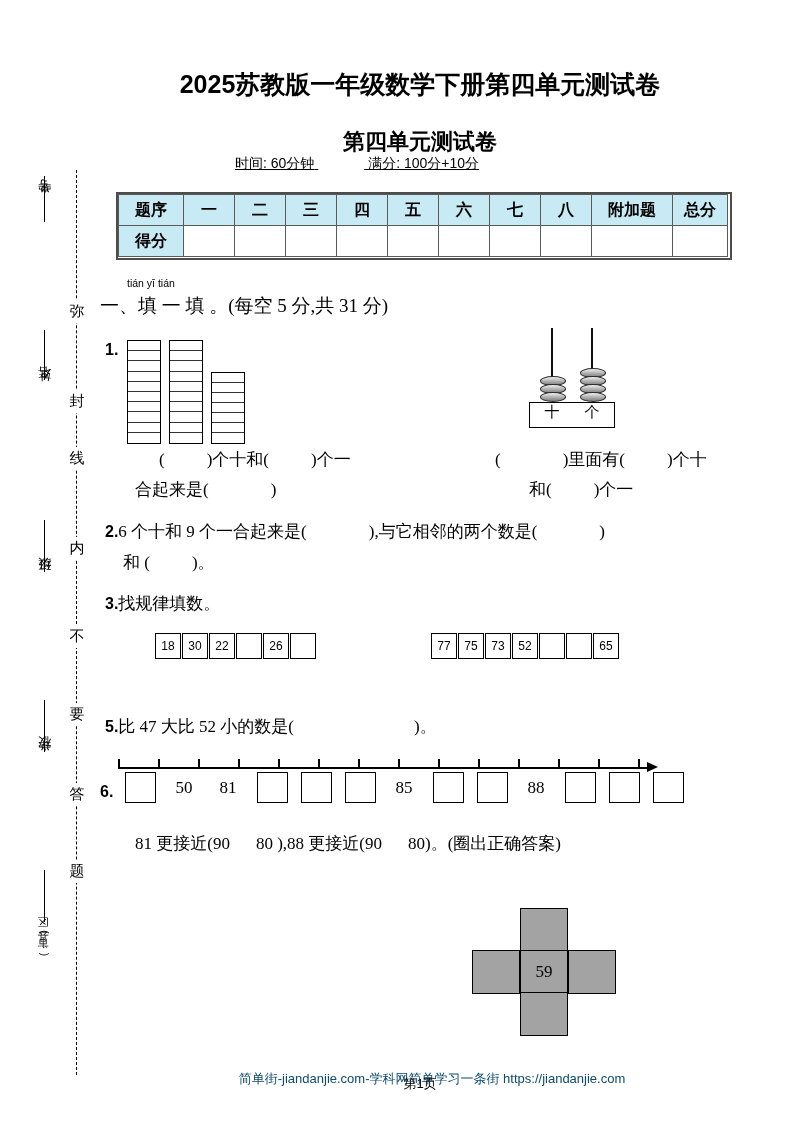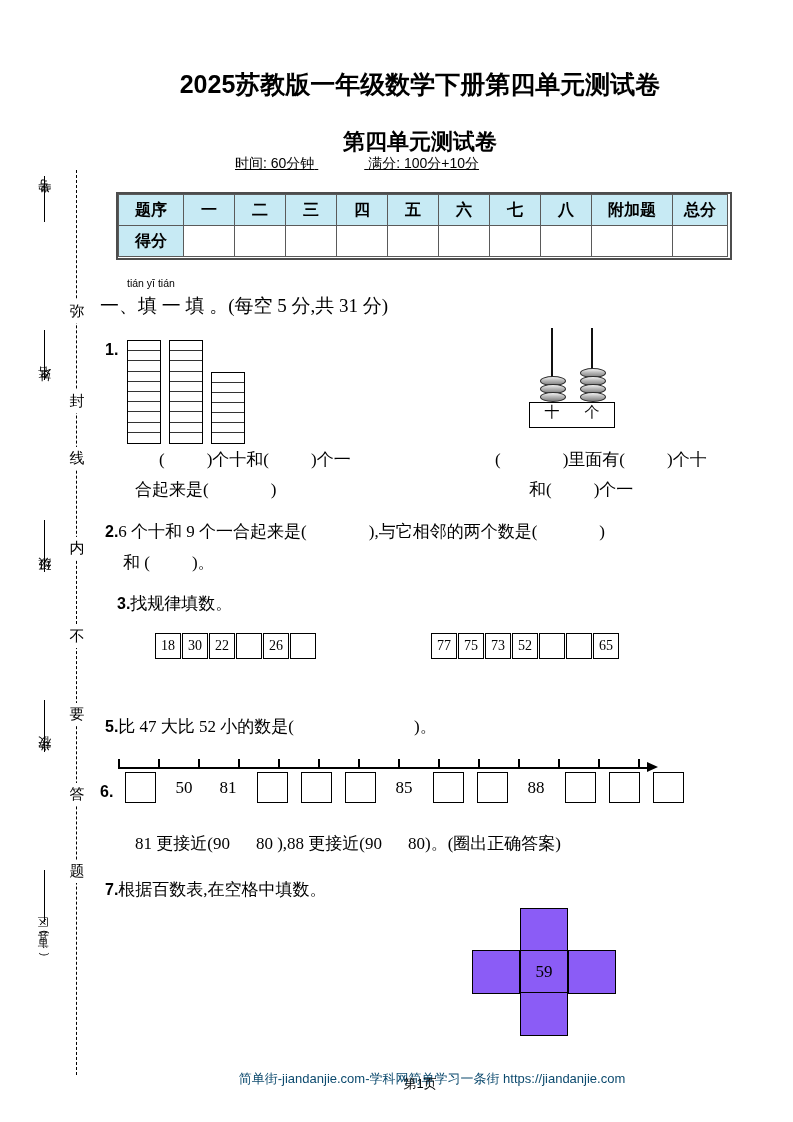--- a/index.html
+++ b/index.html
@@ -188,22 +188,22 @@
   
   .boxrow { position:absolute; display:flex; }
   .nbox {
     width: 26px; height: 26px;
     border: 1.4px solid #000;
     box-sizing: border-box;
     margin-right: 1px;
     display: flex;
     align-items: center;
     justify-content: center;
-    font-size: 14px;
-    font-family: Liberation Serif, serif;
+    font-size: 12px;
+    font-family: Liberation Sans, sans-serif;
     background: #fff;
   }
 
   
   .numline { position:absolute; left:13px; top:757px; width:545px; height:14px; }
   .numline .axis { position:absolute; left:0; top:10px; width:530px; height:1.8px; background:#000; }
   .numline .arrow {
     position:absolute; left:529px; top:5.2px;
     width:0;height:0;border-left:11px solid #000;
     border-top:5.5px solid transparent;border-bottom:5.5px solid transparent;
@@ -217,21 +217,21 @@
   .q6row .lbl {
     width:44px; text-align:center; font-size:17px;
     font-family:"Liberation Serif","DejaVu Serif",serif;
   }
   .q6row .bxw { width:44px; display:flex; justify-content:center; }
 
   
   .cross { position:absolute; left:378px; top:908px; width:122px; height:124px; }
   .cross .cell {
     position:absolute; border:1.4px solid #000; box-sizing:border-box;
-    width:48px; height:44px; background:#8b5cf6;
+    width:48px; height:44px; background:#a3a3a3;
     display:flex; align-items:center; justify-content:center;
     font-size:17px; font-family:"Liberation Serif","DejaVu Serif",serif;
   }
 
   
   .footer-wm {
     position:absolute; left:-3px; top:1070px; width:660px;
     text-align:center; font-size:13px; color:#0c4a6e;
     font-family:"Liberation Sans","DejaVu Sans",sans-serif;
   }
@@ -387,21 +387,21 @@
     <span>和(</span><span class="blank-sm"></span><span>)个一</span>
   </div>
 
   <div class="q" style="left:0px; top:520px;">
     <span class="qn">2.</span><span>6 个十和 9 个一合起来是(</span><span class="blank-md"></span><span>),与它相邻的两个数是(</span><span class="blank-md"></span><span>)</span>
   </div>
   <div class="q" style="left:18px; top:551px;">
     <span>和 (</span><span class="blank-sm"></span><span>)。</span>
   </div>
 
-  <div class="q" style="left:12px; top:592px;">
+  <div class="q" style="left:0px; top:592px;">
     <span class="qn">3.</span><span>找规律填数。</span>
   </div>
 
   <div class="boxrow" style="left:50px; top:633px;">
     <div class="nbox">18</div>
     <div class="nbox">30</div>
     <div class="nbox">22</div>
     <div class="nbox"></div>
     <div class="nbox">26</div>
     <div class="nbox"></div>
@@ -476,23 +476,20 @@
       </div>
     <div class="bxw">
         <div class="bx"></div>
       </div>
   </div>
 
   <div class="q" style="left:30px; top:832px;">
     <span>81 更接近(90</span><span class="sp"></span><span>80 ),88 更接近(90</span><span class="sp"></span><span>80)。(圈出正确答案)</span>
   </div>
 
-  <div class="q" style="left:0px; top:878px;">
-    <span class="qn">7.</span><span>根据百数表,在空格中填数。</span>
-  </div>
 
   <div class="cross">
     <div class="cell" style="left:37px; top:0px;"></div>
     <div class="cell" style="left:-11px; top:42px;"></div>
     <div class="cell" style="left:37px; top:42px;">59</div>
     <div class="cell" style="left:85px; top:42px;"></div>
     <div class="cell" style="left:37px; top:84px;"></div>
   </div>
 
   <div class="footer-wm">简单街-jiandanjie.com-学科网简单学习一条街 https://jiandanjie.com</div>

